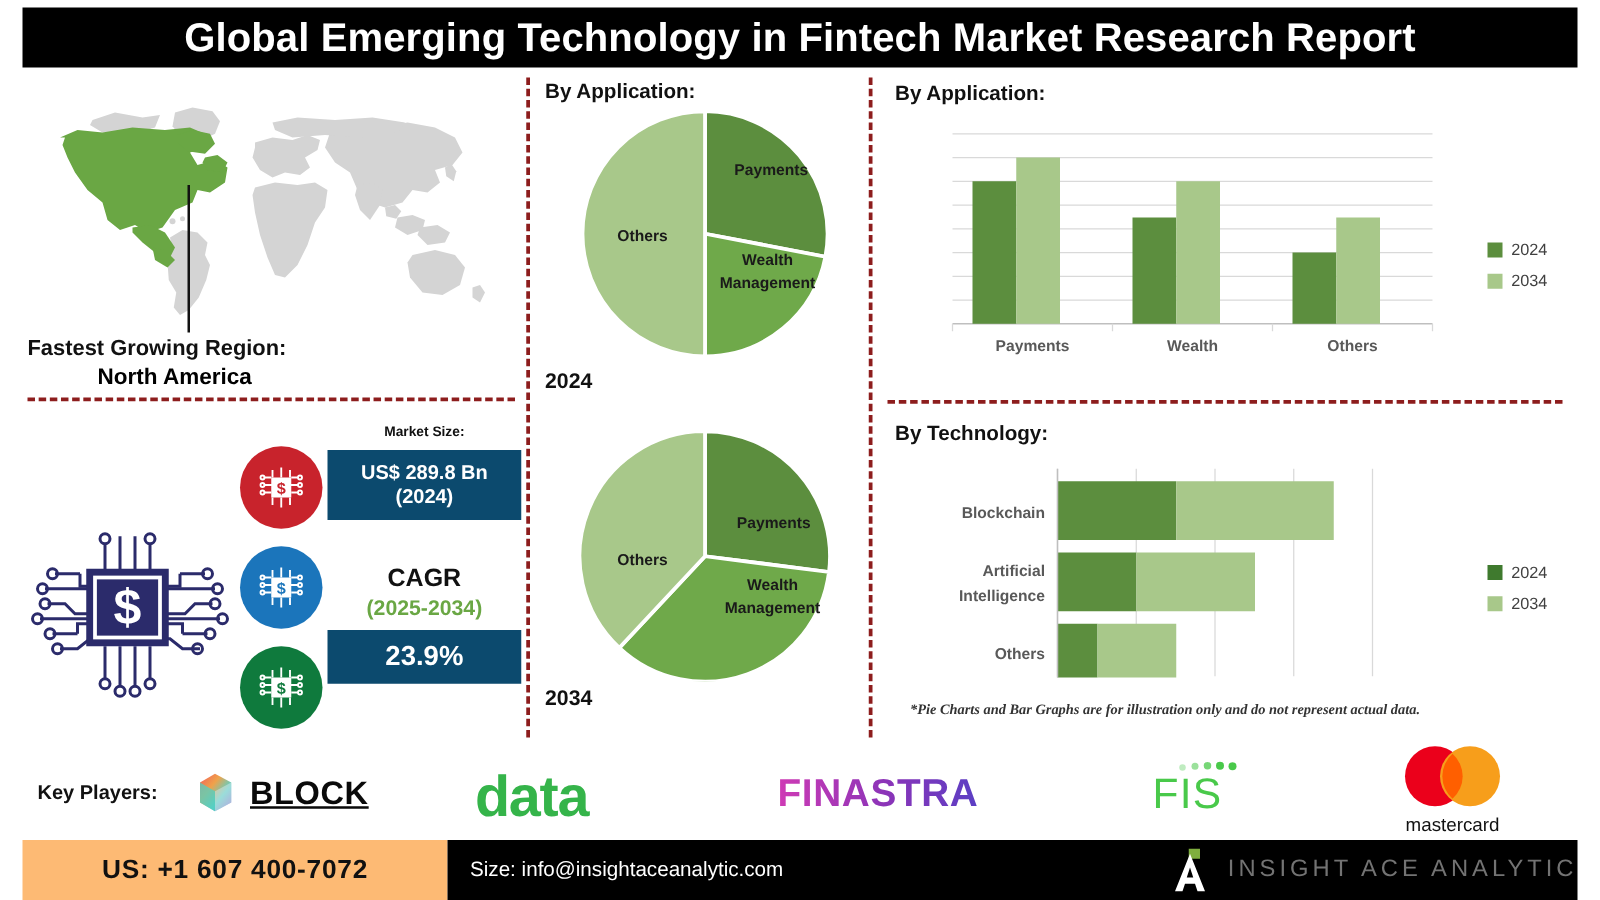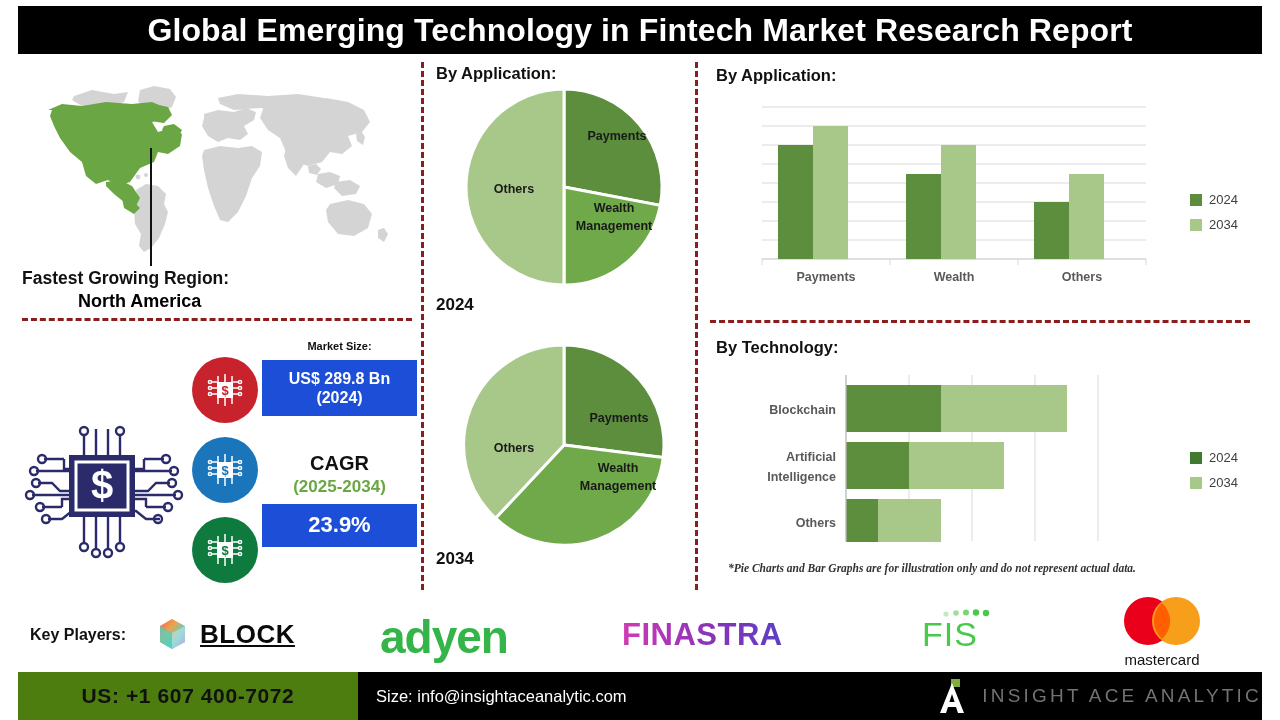--- a/index.html
+++ b/index.html
@@ -61,21 +61,21 @@
     display: flex; align-items: center; justify-content: center;
   }
   .badge svg { width: 42px; height: 42px; }
 
   #market-size { position: absolute; left: 262px; top: 340px; width: 155px; }
   #market-size .ms-title {
     font-size: 11px; font-weight: bold; color: #111;
     text-align: center; margin-bottom: 8px;
   }
   .green-box {
-    background: #1d4ed8; color: #ffffff;
+    background: #0c4a6e; color: #ffffff;
     font-weight: bold; text-align: center;
     padding: 9px 4px; line-height: 1.2;
   }
   .green-box.big { font-size: 16px; }
   .green-box.pct { font-size: 22px; padding: 8px 4px; }
   #cagr-wrap { margin-top: 36px; text-align: center; }
   #cagr-wrap .cagr-title { font-size: 20px; font-weight: bold; color: #111; }
   #cagr-wrap .cagr-years { font-size: 17px; font-weight: bold; color: #6aa744; margin: 2px 0 7px; }
 
   
@@ -104,21 +104,21 @@
   #players-label {
     position: absolute; left: 30px; top: 626px;
     font-size: 16px; font-weight: bold; color: #111;
   }
   .logo { position: absolute; display: flex; align-items: center; }
 
   
   #footer { position: absolute; left: 0; top: 672px; width: 1280px; height: 48px; }
   #footer-phone {
     position: absolute; left: 18px; top: 0; width: 340px; height: 48px;
-    background: #4d7c0f; color: #111;
+    background: #fdba74; color: #111;
     display: flex; align-items: center; justify-content: center;
     font-size: 21px; font-weight: bold; letter-spacing: .6px;
   }
   #footer-black {
     position: absolute; left: 358px; top: 0; width: 904px; height: 48px;
     background: #000000;
     display: flex; align-items: center;
   }
   #footer-email {
     color: #ffffff; font-size: 16.5px; margin-left: 18px;
@@ -430,21 +430,21 @@
       </linearGradient>
     </defs>
     <path d="M8 12 L20 5 L33 12 L33 28 L20 35 L8 28 Z" fill="url(#blkg)"></path>
     <path d="M8 12 L20 19 L20 35 L8 28 Z" fill="#54cfc2" opacity=".75"></path>
     <path d="M20 19 L33 12 L33 28 L20 35 Z" fill="#e9ecef" opacity=".45"></path>
   </svg>
   <span style="font-size:26px; font-weight:bold; letter-spacing:.5px; color:#0a0a0a; margin-left:8px;text-decoration:underline;">BLOCK</span>
 </div>
 
 <div class="logo" style="left:380px; top:610px;">
-  <span style="font-size:46px; font-weight:bold; color:#35b44a; letter-spacing:-1px; font-family:'Liberation Sans',sans-serif;">adyen</span>
+  <span style="font-size:46px; font-weight:bold; color:#35b44a; letter-spacing:-1px; font-family:'Liberation Sans',sans-serif;">data</span>
 </div>
 
 <div class="logo" style="left:622px; top:618px;">
   <svg width="238" height="34" viewBox="0 0 238 34" xmlns="http://www.w3.org/2000/svg">
     <defs>
       <linearGradient id="fing" x1="0" y1="0" x2="1" y2="0">
         <stop offset="0%" stop-color="#cf3bb5"></stop>
           <stop offset="55%" stop-color="#8a34b8"></stop>
         <stop offset="100%" stop-color="#5b3fc4"></stop>
       </linearGradient>

